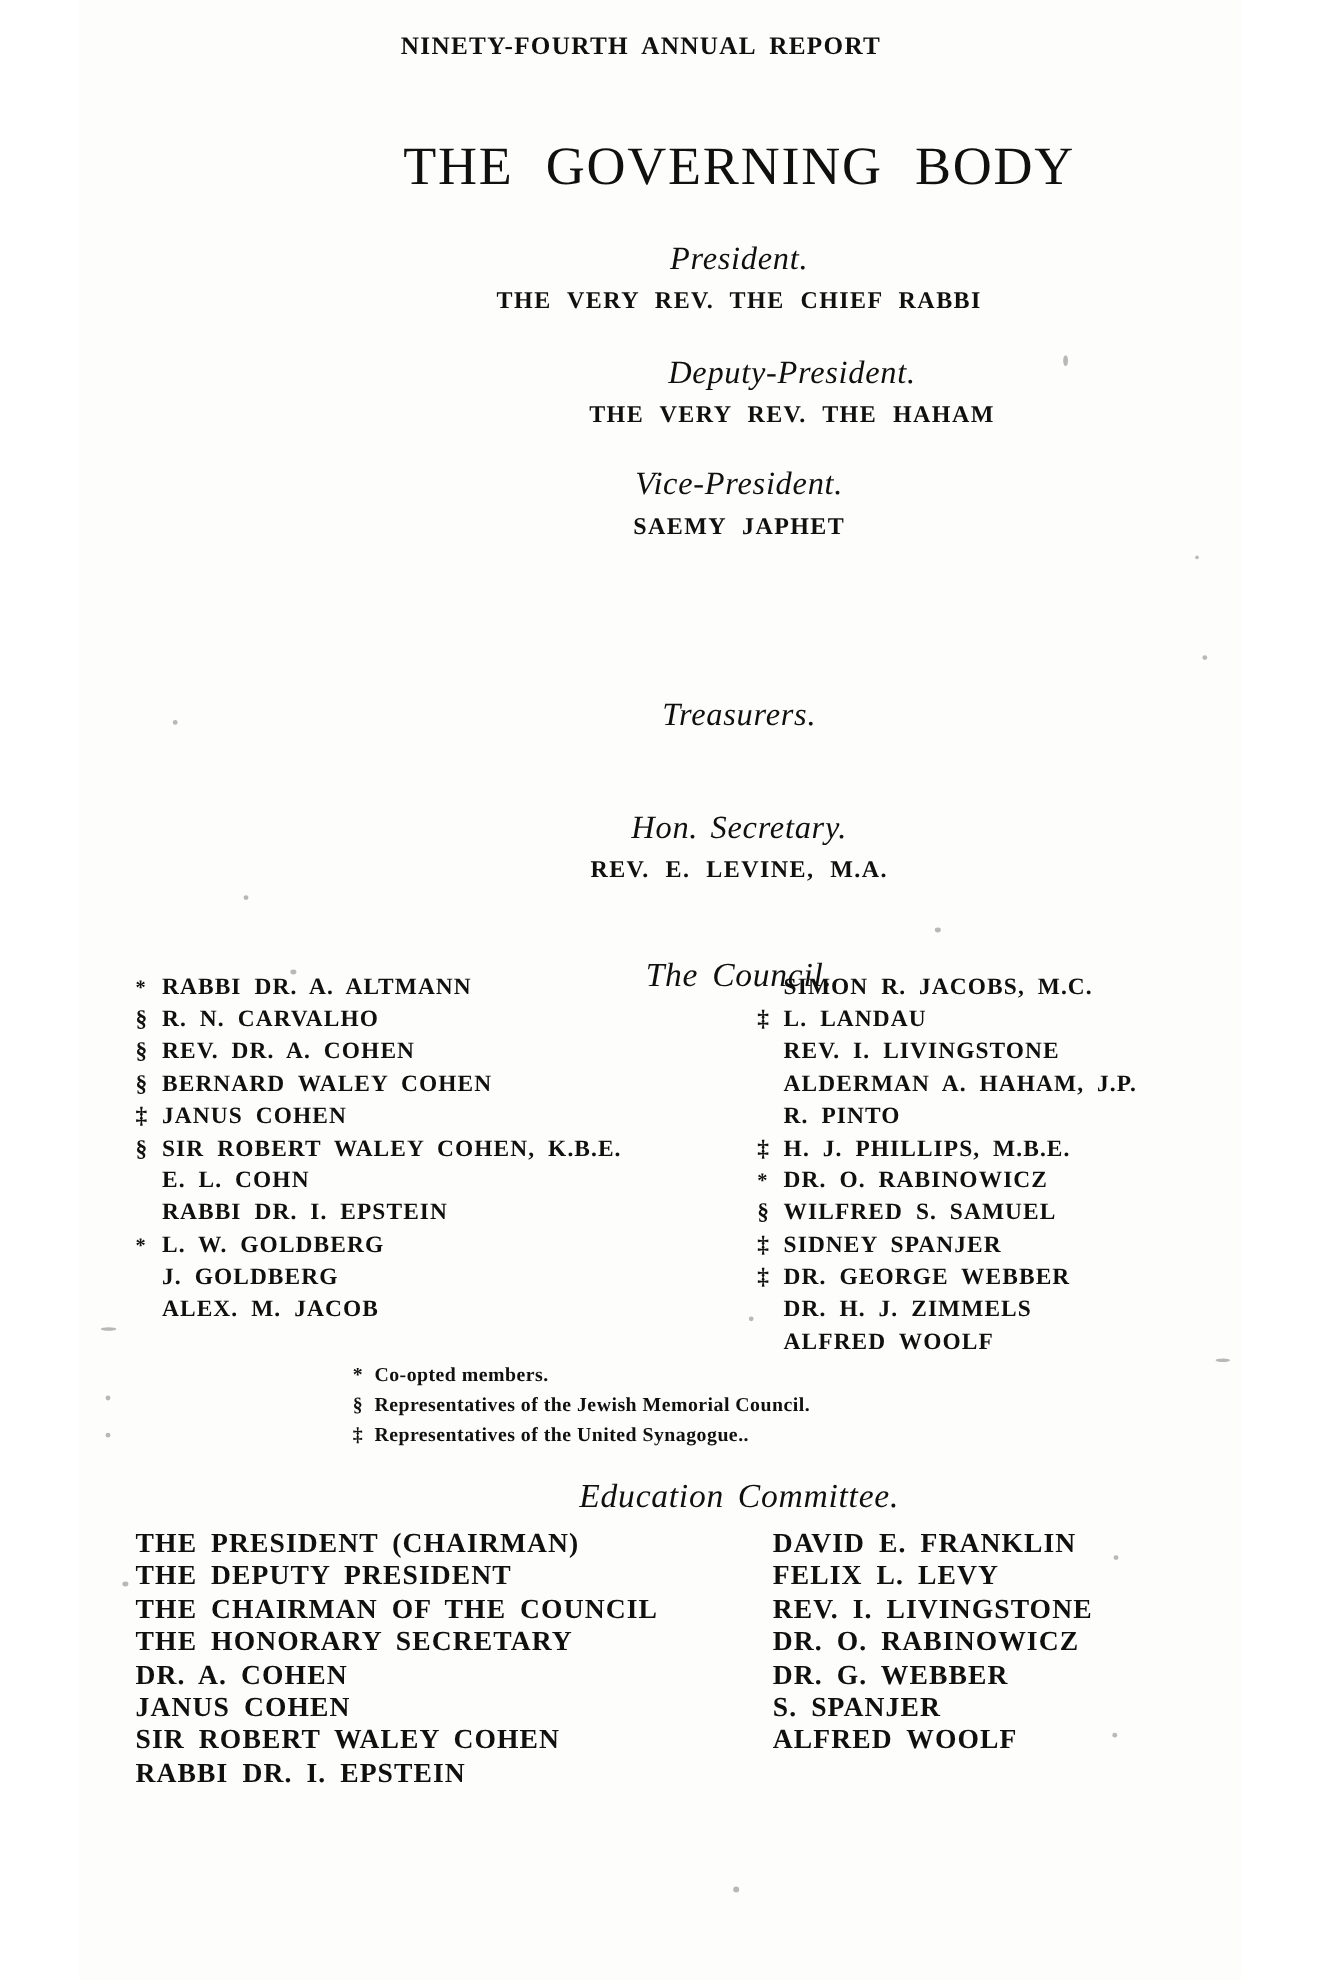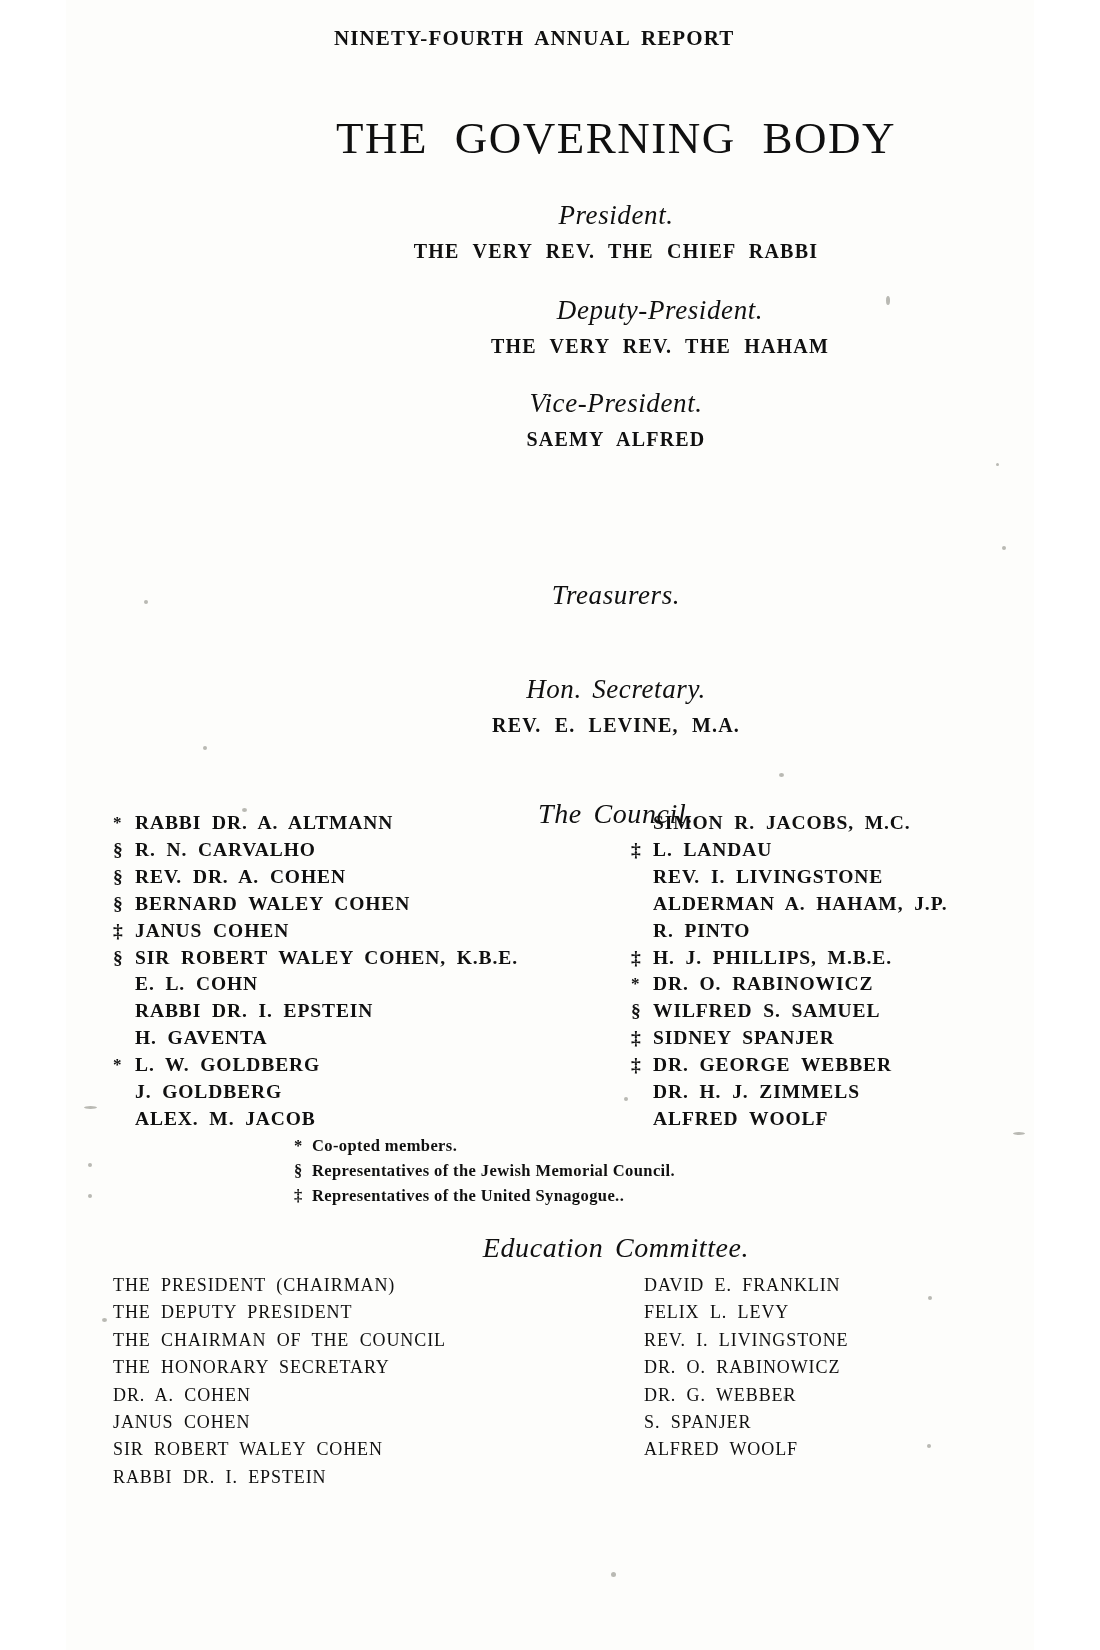--- a/index.html
+++ b/index.html
@@ -180,22 +180,22 @@
   .edu-cols {
     position: absolute;
     top: 1272px;
     left: 0;
     width: 1100px;
     height: 260px;
   }
   .edu-left  { left: 47px;  width: 500px; }
   .edu-right { left: 578px; width: 440px; }
   .edu-member {
-    font-size: 18px;
-    font-weight: normal;
+    font-size: 23px;
+    font-weight: bold;
     letter-spacing: 0.9px;
     word-spacing: 5px;
     line-height: 27.4px;
     white-space: nowrap;
   }
 </style>
 </head>
 <body>
 
 <div class="page">
@@ -236,21 +236,21 @@
   <div class="officer" style="top:295px;margin-left:44px;">
     <p class="role">Deputy-President.</p>
     <p class="holder">
       <span class="mark"></span><span>THE VERY REV. THE HAHAM</span>
     </p>
   </div>
 
   <div class="officer" style="top:388px;">
     <p class="role">Vice-President.</p>
     <p class="holder">
-      <span class="mark"></span><span>SAEMY ALFRED</span>
+      <span class="mark"></span><span>SAEMY JAPHET</span>
     </p>
   </div>
 
 
   <div class="officer" style="top:580px;">
     <p class="role">Treasurers.</p>
   </div>
 
   <div class="officer" style="top:674px;">
     <p class="role">Hon. Secretary.</p>
@@ -264,21 +264,20 @@
   <div class="council-cols">
     <div class="col col-left">
       <div class="member"><span class="mk star">*</span><span>RABBI DR. A. ALTMANN</span></div>
       <div class="member"><span class="mk">§</span><span>R. N. CARVALHO</span></div>
       <div class="member"><span class="mk">§</span><span>REV. DR. A. COHEN</span></div>
       <div class="member"><span class="mk">§</span><span>BERNARD WALEY COHEN</span></div>
       <div class="member"><span class="mk">‡</span><span>JANUS COHEN</span></div>
       <div class="member"><span class="mk">§</span><span>SIR ROBERT WALEY COHEN, K.B.E.</span></div>
       <div class="member"><span class="mk"></span><span>E. L. COHN</span></div>
       <div class="member"><span class="mk"></span><span>RABBI DR. I. EPSTEIN</span></div>
-      <div class="member"><span class="mk"></span><span>H. GAVENTA</span></div>
       <div class="member"><span class="mk star">*</span><span>L. W. GOLDBERG</span></div>
       <div class="member"><span class="mk"></span><span>J. GOLDBERG</span></div>
       <div class="member"><span class="mk"></span><span>ALEX. M. JACOB</span></div>
     </div>
 
     <div class="col col-right">
       <div class="member"><span class="mk"></span><span>SIMON R. JACOBS, M.C.</span></div>
       <div class="member"><span class="mk">‡</span><span>L. LANDAU</span></div>
       <div class="member"><span class="mk"></span><span>REV. I. LIVINGSTONE</span></div>
       <div class="member"><span class="mk"></span><span>ALDERMAN A. HAHAM, J.P.</span></div>

